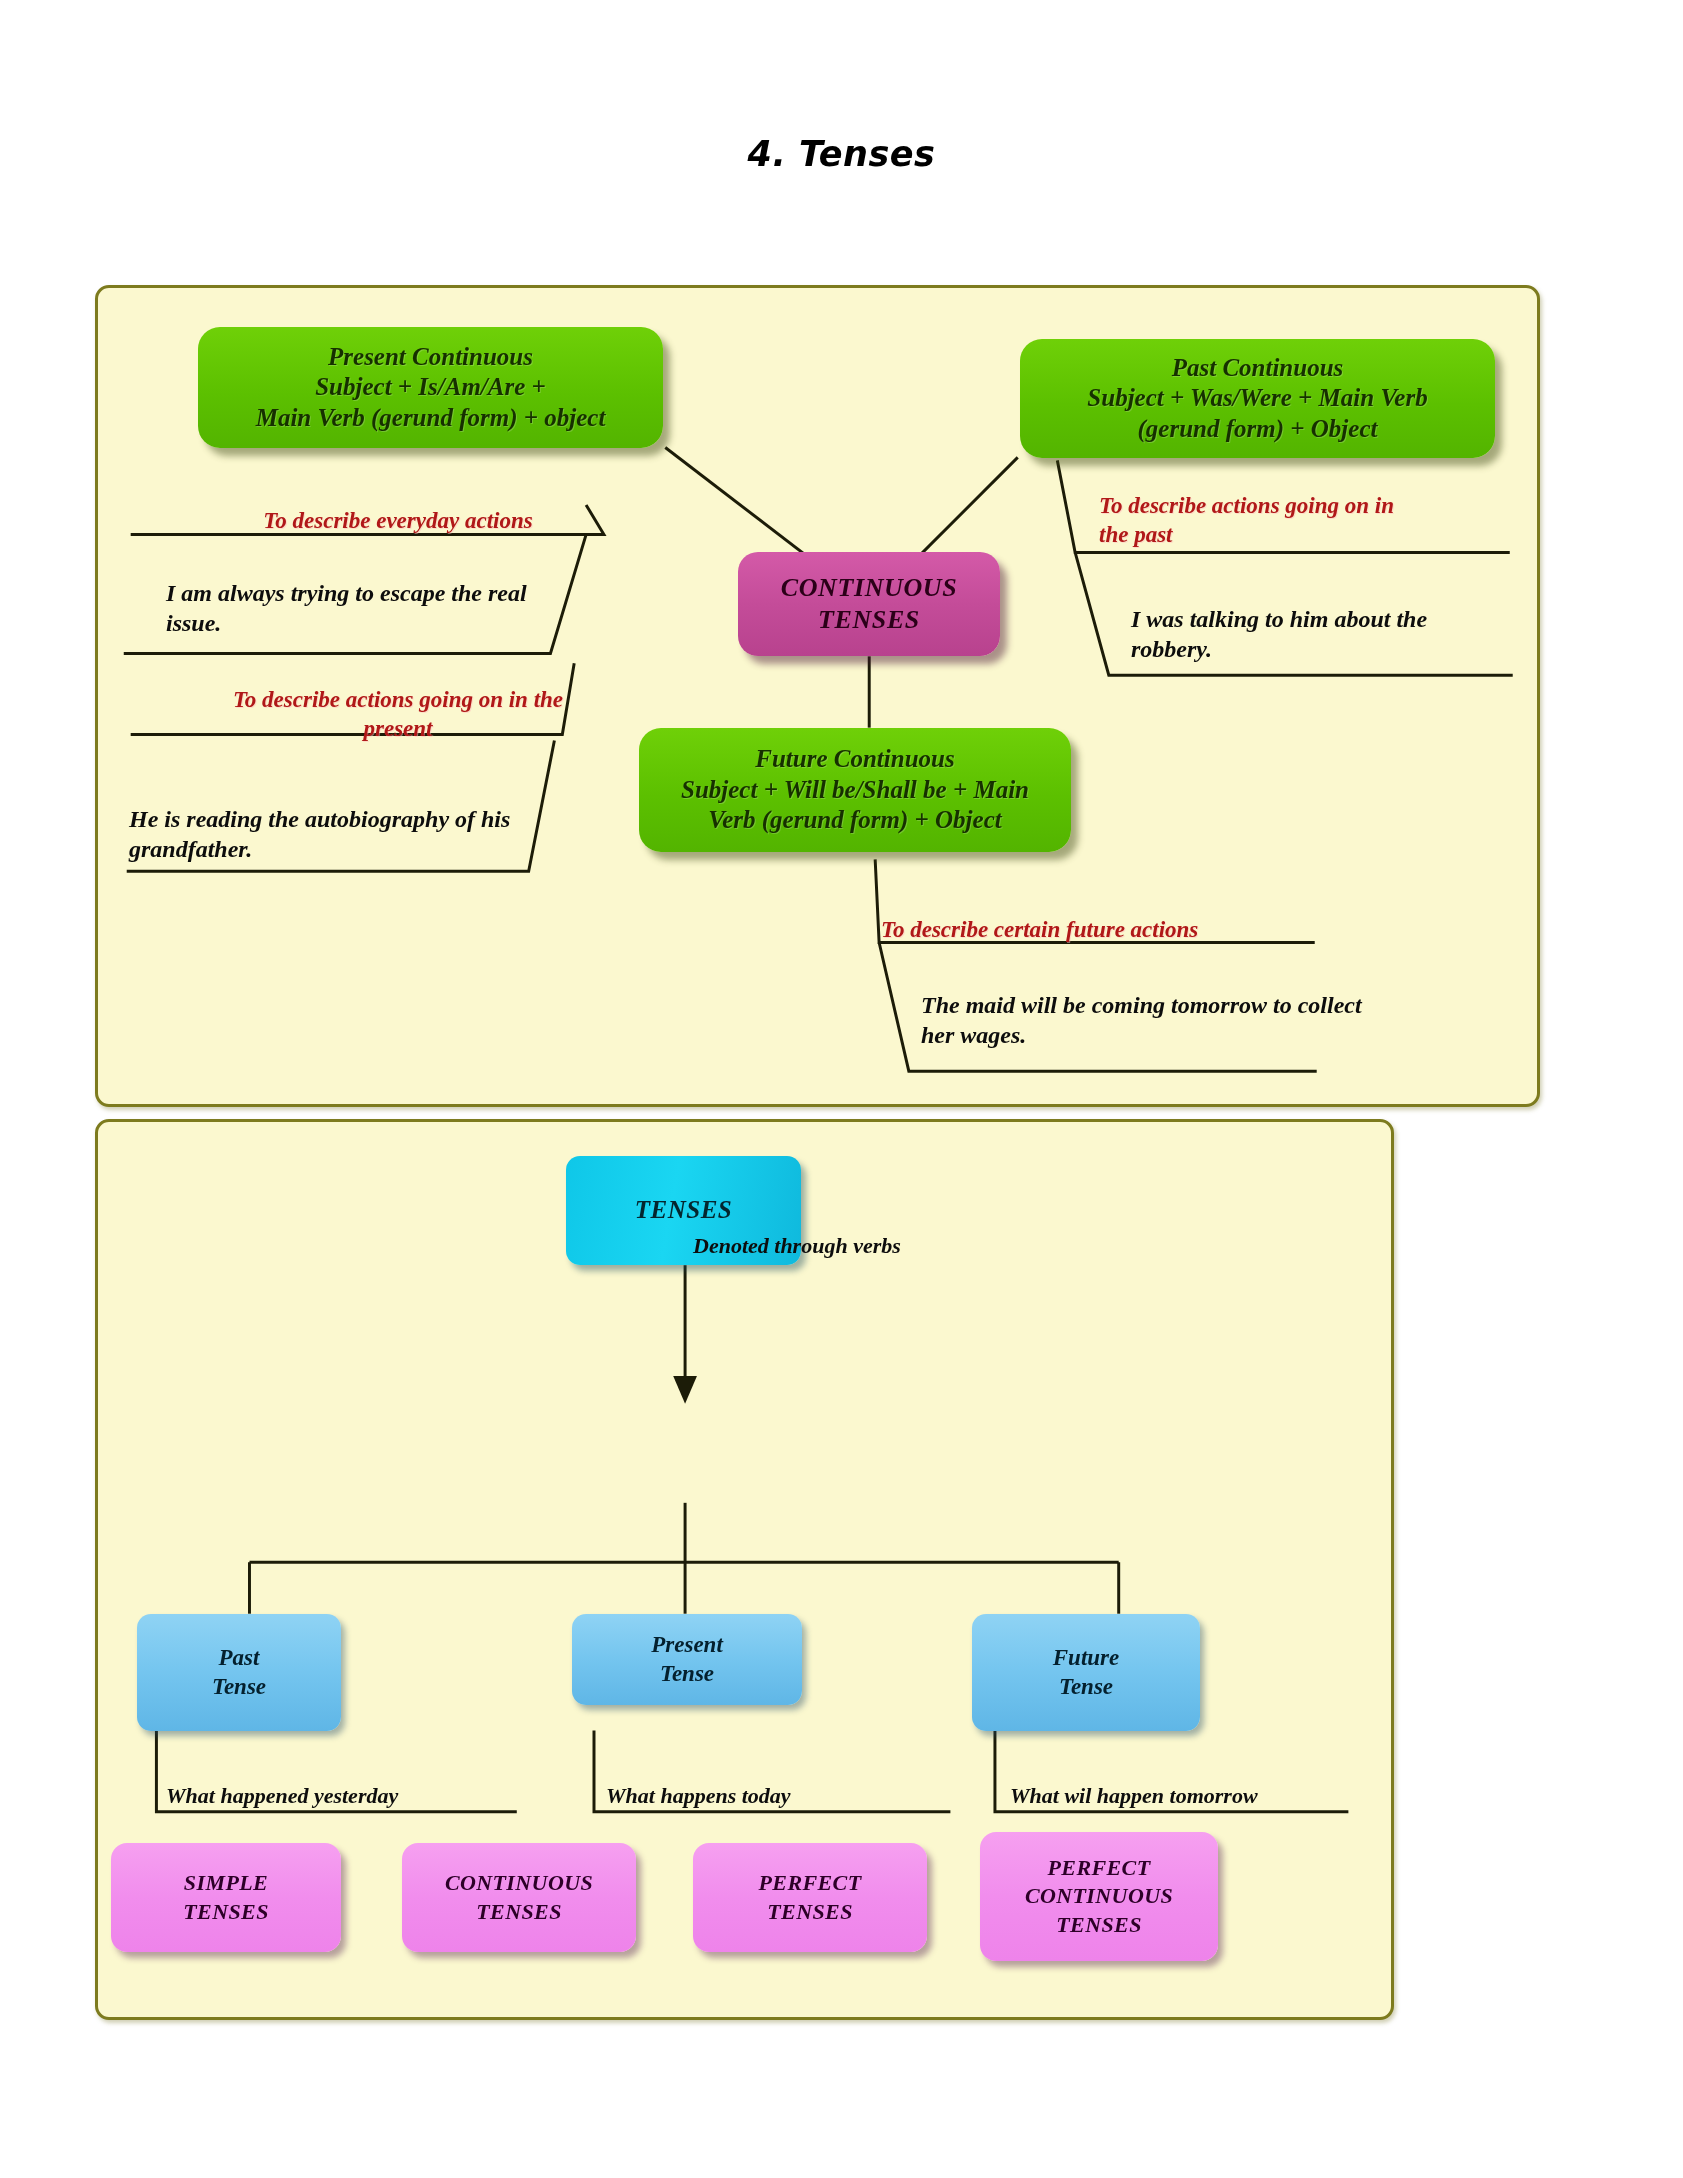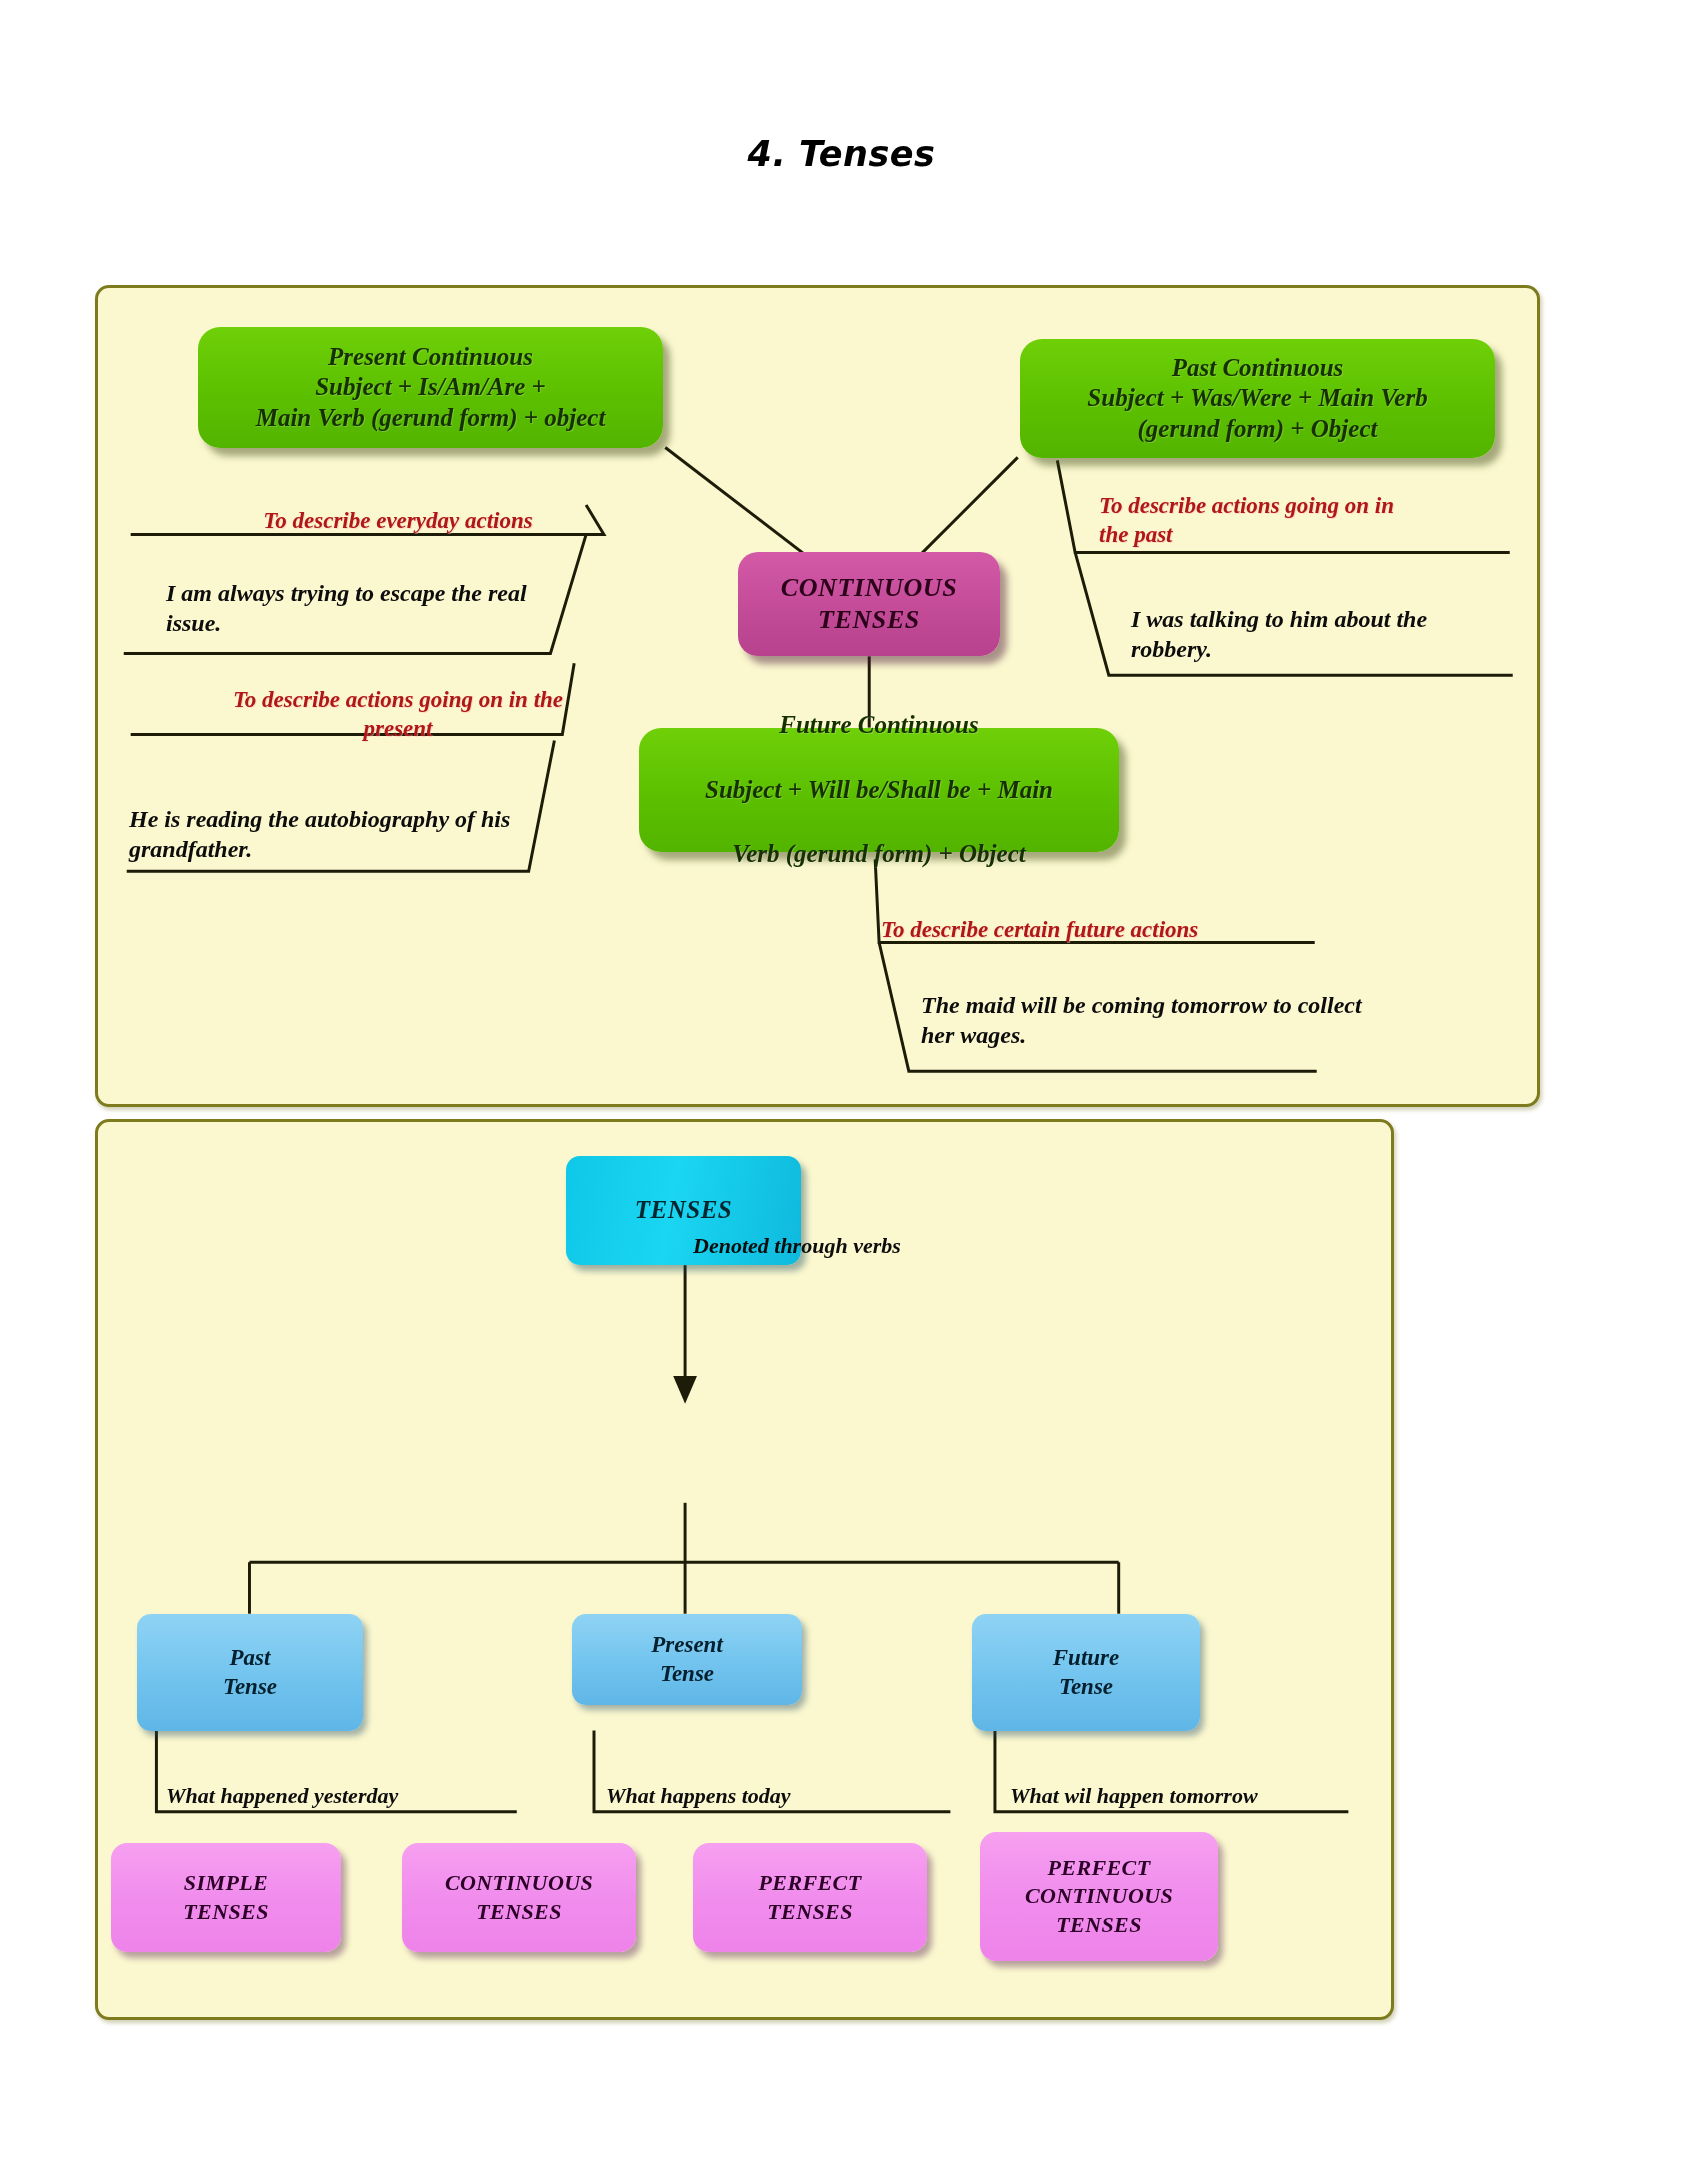--- a/index.html
+++ b/index.html
@@ -61,21 +61,21 @@
   .green {
     background: linear-gradient(180deg,#6fd008 0%,#5cc000 55%,#53b400 100%);
     box-shadow: 7px 8px 7px rgba(60,70,20,.45);
     font-size: 25px;
     color: #163000;
     text-shadow: 1px 1px 0 rgba(255,255,255,.18);
     border-radius: 22px;
   }
   #node-present-continuous { left: 198px; top: 327px;  width: 465px;  height: 121px; }
   #node-past-continuous    { left: 1020px;top: 339px;  width: 475px;  height: 119px; }
-  #node-future-continuous  { left: 639px; top: 728px;  width: 480px;  height: 124px; gap: 34px; }
+  #node-future-continuous  { left: 639px; top: 728px;  width: 432px;  height: 124px; }
 
   
   .magenta {
     background: linear-gradient(180deg,#d45aa8 0%,#c44c99 50%,#b8428e 100%);
     box-shadow: 7px 8px 7px rgba(70,20,50,.45);
     font-size: 26px;
     color: #2b0018;
     letter-spacing: 0.6px;
     border-radius: 20px;
   }
@@ -103,21 +103,21 @@
   #node-division-of-time { left: 520px; top: 1404px; width: 332px; height: 99px; }
 
   
   .blue {
     background: linear-gradient(180deg,#8fd3f4 0%,#74c5ef 50%,#5fb6e6 100%);
     box-shadow: 4px 5px 6px rgba(30,70,100,.40);
     border-radius: 14px;
     font-size: 23px;
     color: #04202e;
   }
-  #node-past-tense    { left: 137px; top: 1614px; width: 226px; height: 117px; align-items: center; }
+  #node-past-tense    { left: 137px; top: 1614px; width: 204px; height: 117px; align-items: center; }
   #node-present-tense { left: 572px; top: 1614px; width: 230px; height: 91px; }
   #node-future-tense  { left: 972px; top: 1614px; width: 228px; height: 117px; }
 
   
   .pink {
     background: linear-gradient(180deg,#f6a0f0 0%,#f18ded 50%,#ee83ea 100%);
     box-shadow: 5px 6px 6px rgba(80,30,80,.40);
     border-radius: 16px;
     font-size: 22px;
     letter-spacing: 0.4px;

